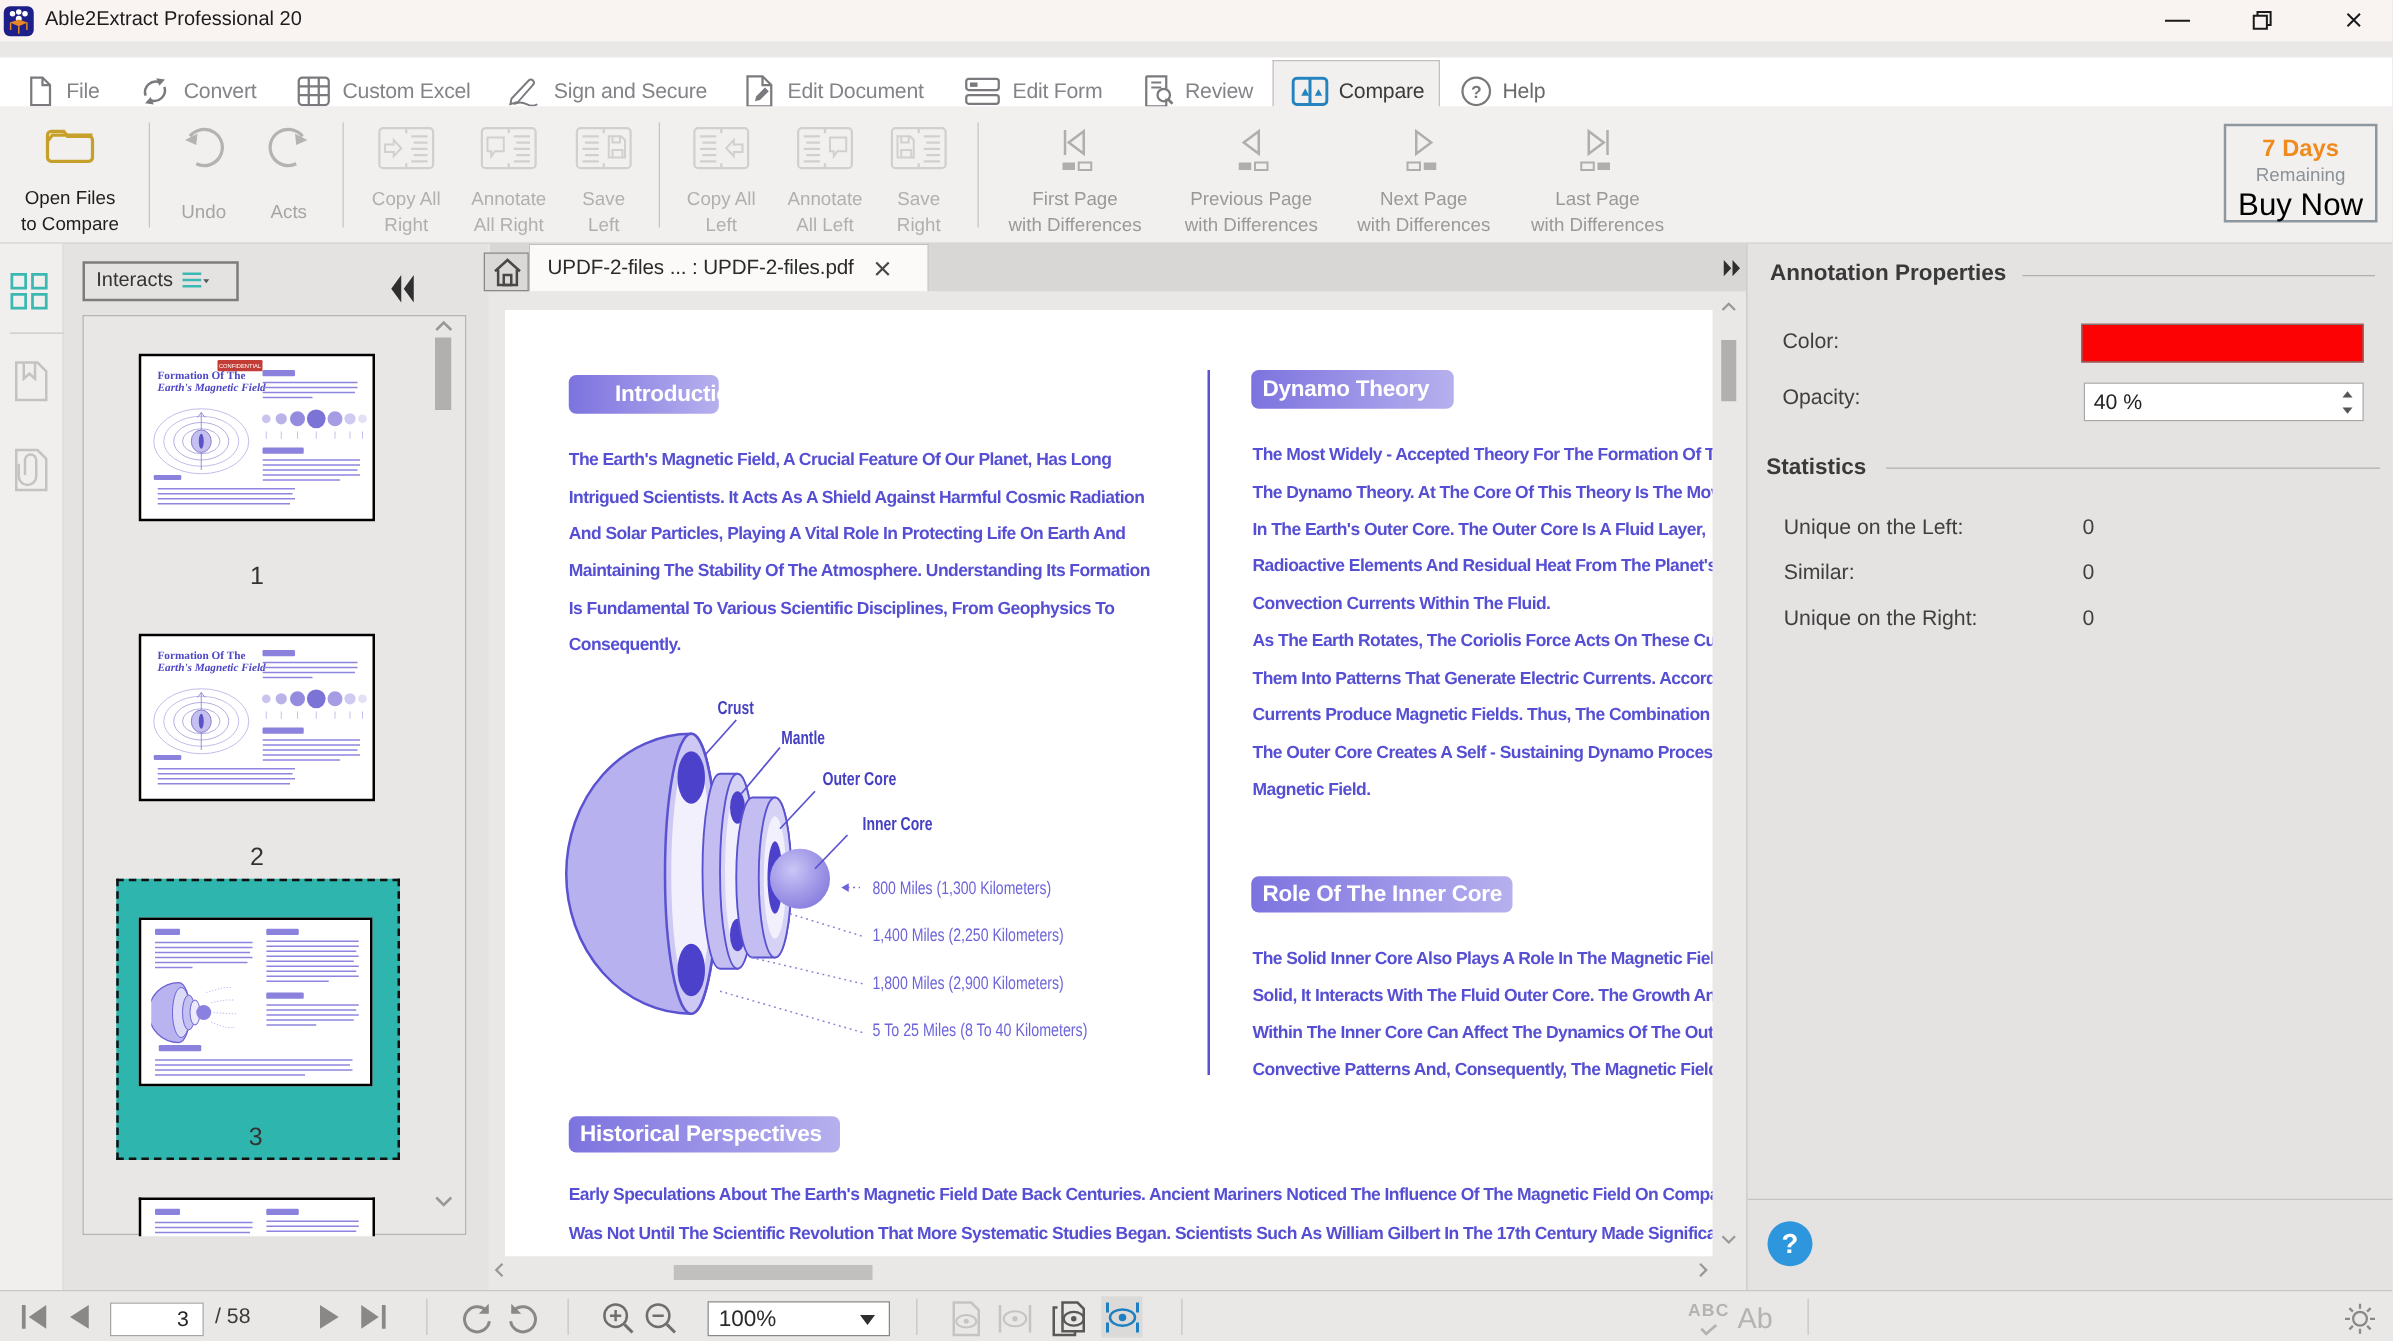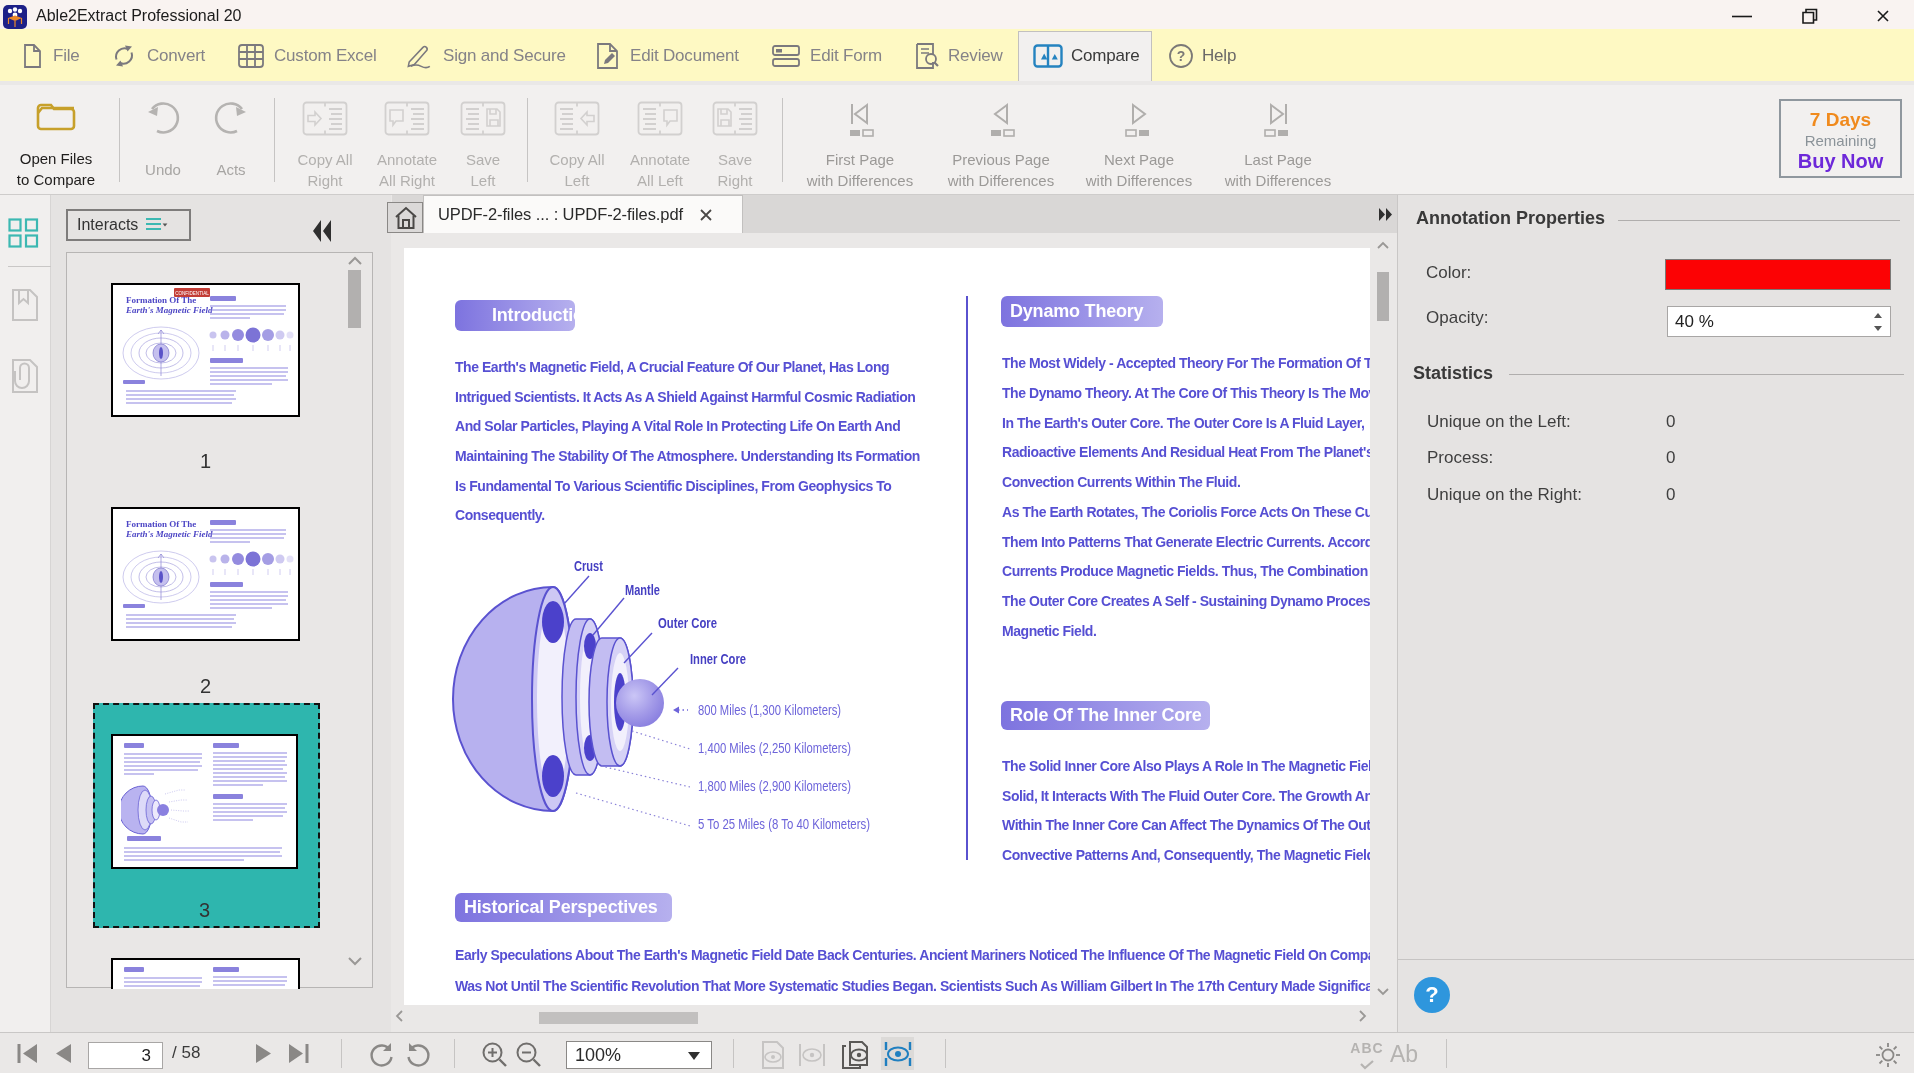--- a/index.html
+++ b/index.html
@@ -6,21 +6,21 @@
   html,body { width:1914px; height:1073px; overflow:hidden; }
   body { font-family:"Liberation Sans", sans-serif; position:relative; background:#eae8e7; }
 
   
   #titlebar { position:absolute; left:0; top:0; width:1914px; height:33px; background:#f9f3f1; }
   #appicon { position:absolute; left:3px; top:5px; width:24px; height:24px; border-radius:5px; background:#1d2088; }
   #apptitle { position:absolute; left:36px; top:7px; font-size:16px; color:#1b1b1b; }
   .winbtn { position:absolute; top:0; width:58px; height:33px; }
 
   
-  #tabstrip { position:absolute; left:0; top:29px; width:1914px; height:52px; background:#fef9c3; }
+  #tabstrip { position:absolute; left:0; top:46px; width:1914px; height:52px; background:#ffffff; }
   .rtab { position:absolute; top:2px; height:50px; display:flex; align-items:center; font-size:17px; letter-spacing:-0.2px; color:#858388; }
   .rtab .lbl { margin-left:8px; }
   #tab-active { position:absolute; left:1018px; top:2px; width:134px; height:50px; background:#f2f0ef; border:1px solid #c2c0bf; border-bottom:none; }
 
   
   #toolbar { position:absolute; left:0; top:85px; width:1914px; height:110px; background:#f2f0ef; border-bottom:1px solid #cecccb; }
   .tsep { position:absolute; top:13px; height:84px; width:1px; background:#c6c4c3; }
   .tbtn { position:absolute; text-align:center; }
   .tlabel { position:absolute; left:0; right:0; top:48px; font-size:15px; line-height:21px; }
   .dis1 { color:#a7a5a3; }
@@ -274,21 +274,21 @@
         <path d="M30 3 v20" stroke="#b0aeac" stroke-width="2"></path>
         <rect x="9" y="29" width="10" height="6" fill="none" stroke="#b0aeac" stroke-width="1.6"></rect>
         <rect x="22" y="29" width="10" height="6" fill="#b0aeac"></rect>
       </svg>
       <div class="tlabel dis3">Last Page<br>with Differences</div>
     </div>
 
     <div style="position:absolute; left:1779px; top:14px; width:123px; height:79px; border:2px solid #8f979e; text-align:center;">
       <div style="font-size:19px; font-weight:bold; color:#f08a1d; margin-top:8px;">7 Days</div>
       <div style="font-size:15px; color:#8b9399; margin-top:1px;">Remaining</div>
-      <div style="font-size:20px; font-weight:bold; color:#6d28d9; margin-top:1px;">Buy Now</div>
+      <div style="font-size:25px; font-weight:normal; color:#000000; margin-top:1px;">Buy Now</div>
     </div>
   </div>
   <div id="sidebar">
     <svg style="position:absolute;left:8px;top:23px" width="31" height="30" viewBox="0 0 31 30">
       <rect x="1.5" y="1.5" width="11" height="11" fill="none" stroke="#3cb8b2" stroke-width="2.2"></rect>
       <rect x="18" y="1.5" width="11" height="11" fill="none" stroke="#3cb8b2" stroke-width="2.2"></rect>
       <rect x="1.5" y="17.5" width="11" height="11" fill="none" stroke="#3cb8b2" stroke-width="2.2"></rect>
       <rect x="18" y="17.5" width="11" height="11" fill="none" stroke="#3cb8b2" stroke-width="2.2"></rect>
     </svg>
     <div style="position:absolute;left:8px;top:71px;width:43px;height:1px;background:#c9c7c6"></div>
@@ -566,21 +566,21 @@
     <div style="position:absolute;left:269px;top:111px;width:224px;height:31px;background:#fff;border:1px solid #a8a6a5;font-size:17px;color:#222;line-height:29px;padding-left:7px;">40 %
       <svg style="position:absolute;right:6px;top:4px" width="12" height="22" viewBox="0 0 12 22">
         <path d="M2 7 L6 2 L10 7 Z" fill="#555"></path>
         <path d="M2 15 L6 20 L10 15 Z" fill="#555"></path>
       </svg>
     </div>
     <div class="rphead" style="left:15px;top:168px;">Statistics</div>
     <div class="rpline" style="left:111px;top:179px;width:395px;"></div>
     <div class="rplabel" style="left:29px;top:217px;">Unique on the Left:</div>
     <div class="rplabel" style="left:268px;top:217px;">0</div>
-    <div class="rplabel" style="left:29px;top:253px;">Process:</div>
+    <div class="rplabel" style="left:29px;top:253px;">Similar:</div>
     <div class="rplabel" style="left:268px;top:253px;">0</div>
     <div class="rplabel" style="left:29px;top:290px;">Unique on the Right:</div>
     <div class="rplabel" style="left:268px;top:290px;">0</div>
     <div style="position:absolute;left:0;top:764px;width:517px;height:1px;background:#c6c4c3;"></div>
     <div style="position:absolute;left:16px;top:782px;width:36px;height:36px;border-radius:50%;background:#2e96dd;color:#fff;font-weight:bold;font-size:22px;text-align:center;line-height:36px;">?</div>
   </div>
   <div id="statusbar">
     <svg style="position:absolute;left:15px;top:10px" width="24" height="21" viewBox="0 0 24 21">
       <path d="M4 1 v19" stroke="#8a8886" stroke-width="3"></path>
       <path d="M22 1 L8 10.5 L22 20 Z" fill="#8a8886"></path>

